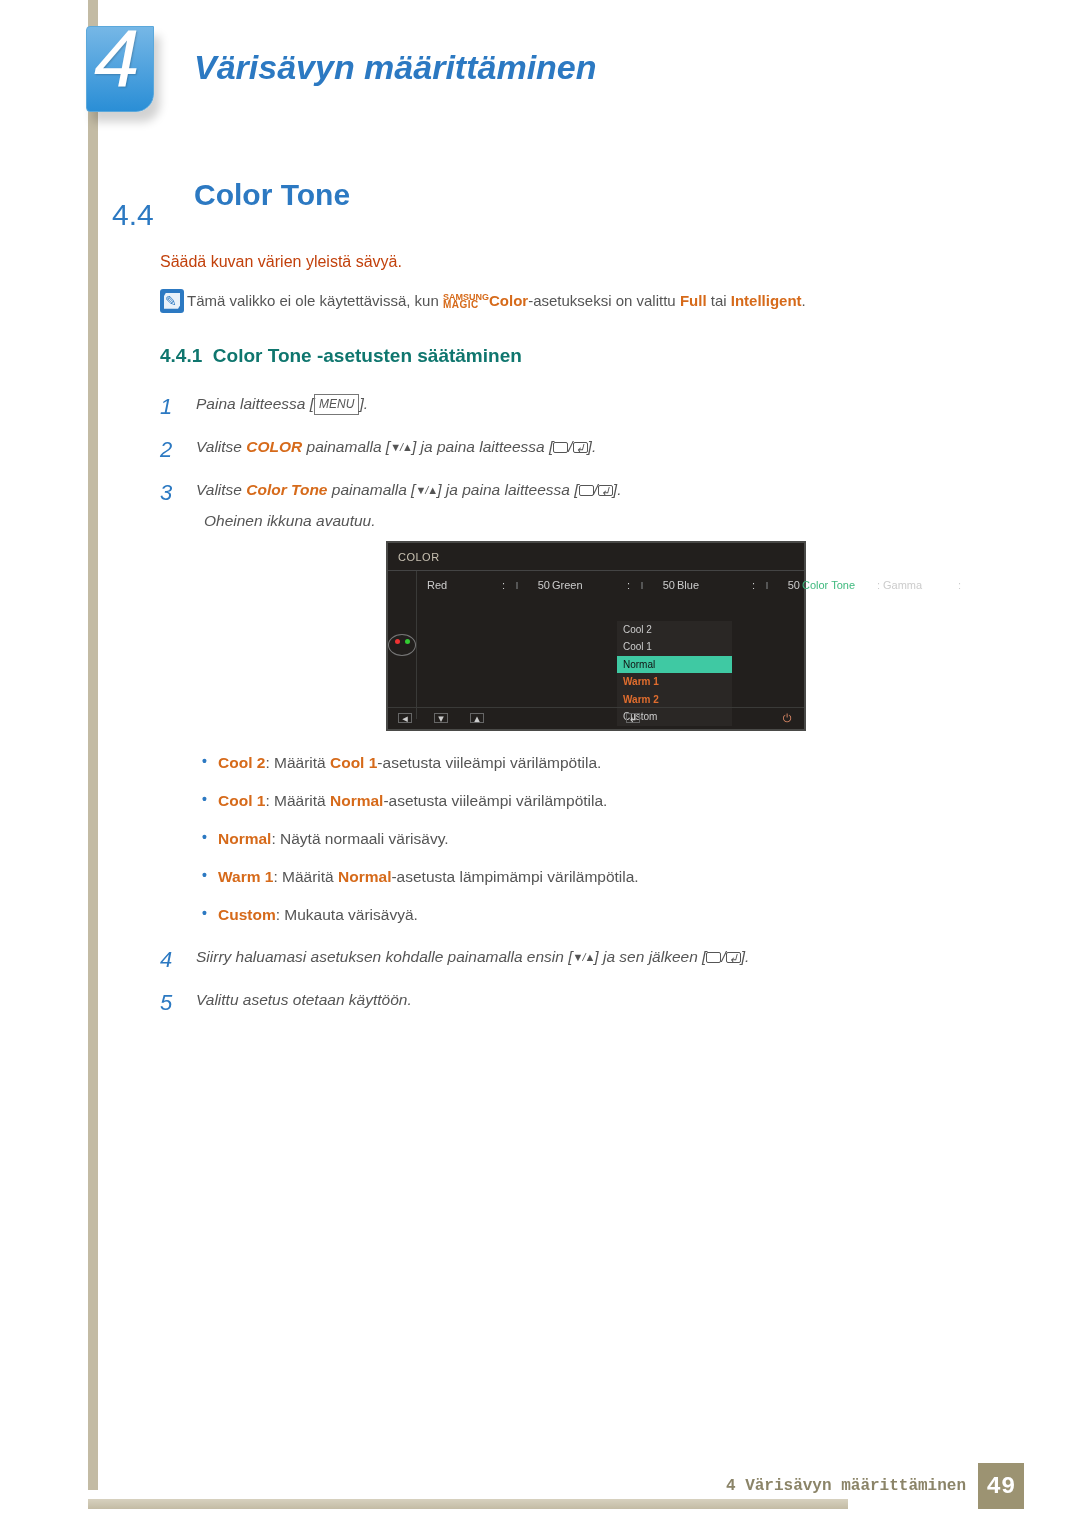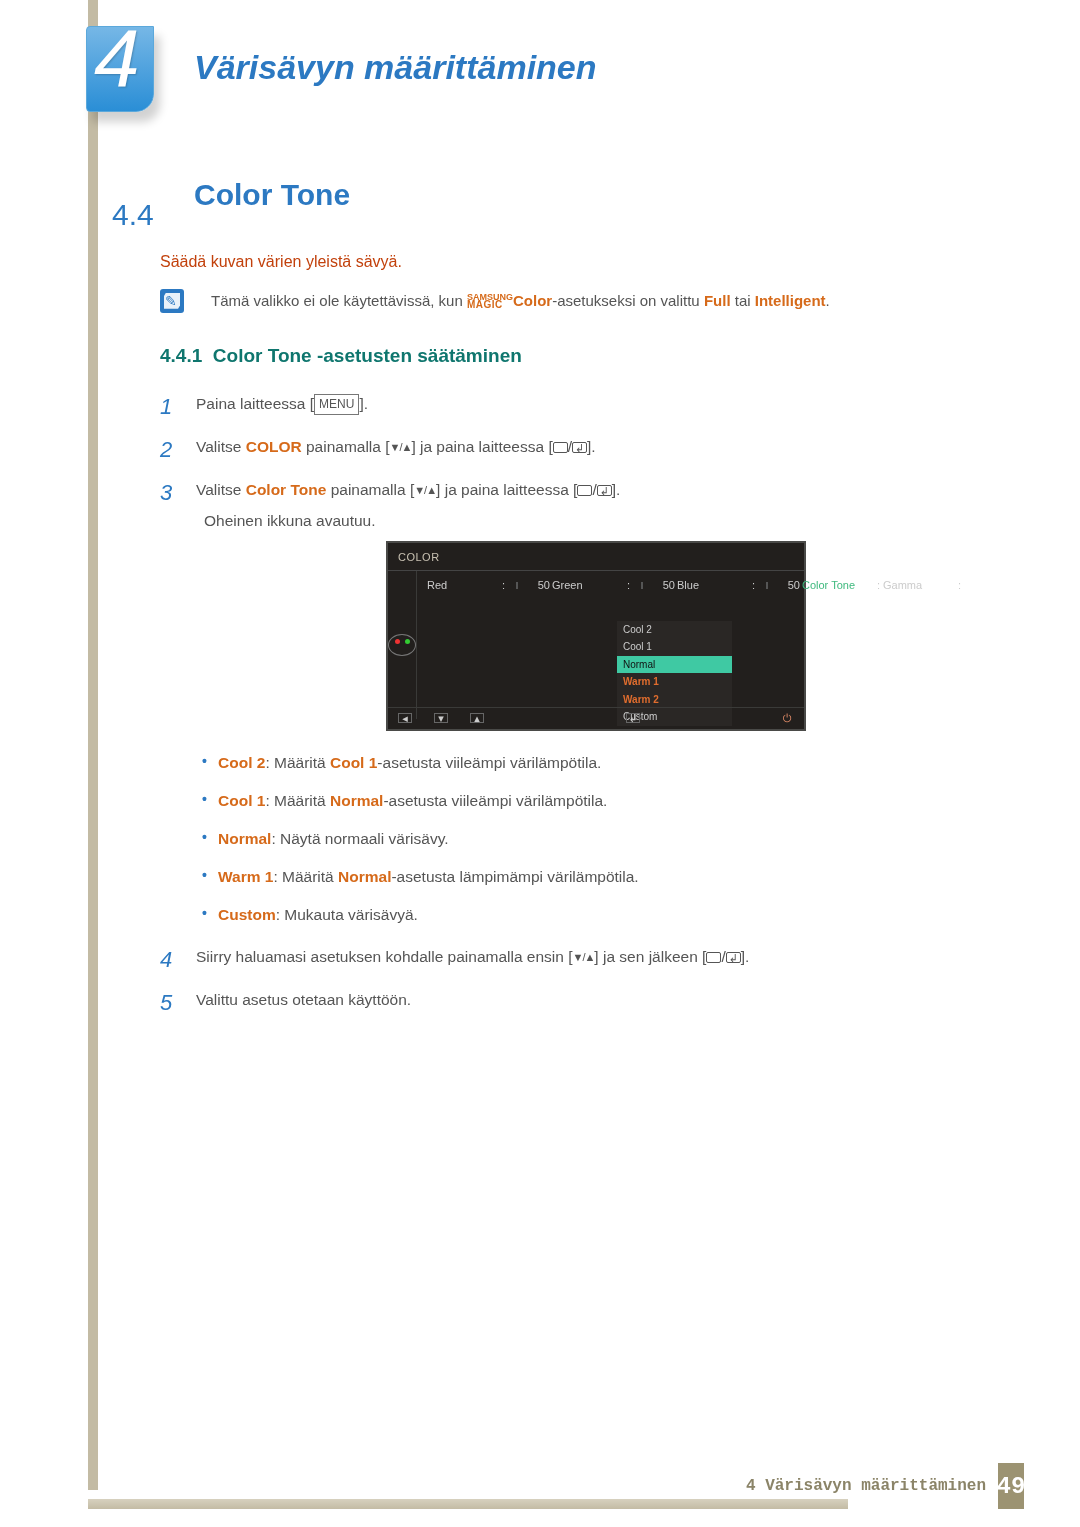--- a/index.html
+++ b/index.html
@@ -31,37 +31,37 @@
   }
 
   
   .sec-num { position: absolute; top: 178px; left: 112px; font-size: 30px; color: #2c79c2; font-weight: normal; margin-top: 20px; }
   .sec-title { position: absolute; top: 178px; left: 194px; font-size: 30px; color: #2c79c2; font-weight: bold; }
 
   .body { position: absolute; top: 250px; left: 160px; width: 820px; font-size: 16px; line-height: 1.55; }
   .body p { margin-bottom: 14px; color: #c2410c; }
 
   
-  .note-row { display: flex; align-items: flex-start; gap: 27px; margin-top: 10px; margin-bottom: 28px; }
+  .note-row { display: flex; align-items: flex-start; gap: 3px; margin-top: 10px; margin-bottom: 28px; }
   .note-icon { width: 24px; height: 24px; background: #2c79c2; border-radius: 3px; position: relative; flex-shrink: 0; }
   .note-icon::before { content: ""; position: absolute; inset: 4px; background: #fff; clip-path: polygon(12% 0,100% 0,100% 80%,88% 100%,0 100%,0 20%); opacity:.9;}
   .note-icon::after { content: "✎"; position:absolute; left:5px; top:2px; color:#2c79c2; font-size:14px; }
   .note-text { font-size: 15px; color: #555; }
   .magic { font-size: 10px; font-weight: bold; color: #d66a1a; letter-spacing: .5px; line-height: 1; display:inline-block; vertical-align: -2px; }
   .magic-top { display:block; font-size:9px; letter-spacing:0; margin-bottom:-2px;}
   .hot { color: #d66a1a; font-weight: 600; }
 
   
   .subsec { color: #0f766e; font-size: 19px; font-weight: bold; margin-top: 10px; margin-bottom: 22px; }
 
   
   .steps { list-style: none; padding-left: 0; }
   .steps > li { position: relative; padding-left: 36px; margin-bottom: 18px; color:#555; }
   .steps > li .num { position: absolute; left: 0; top: -2px; font-size: 22px; font-style: italic; color: #2c79c2; font-weight: 500; }
-  .steps .step-body { font-size: 15.5px; }
+  .steps .step-body { font-size: 15.5px; font-style: italic; }
   .step-body .sub { margin-top: 6px; margin-left: 8px; }
   .framed { border: 1px solid #777; padding: 0 4px; font-size: 12px; display:inline-block; vertical-align:1px; }
 
   
   .osd {
     width: 420px; height: 190px; background: #221f1d; border: 2px solid #4a4a48; margin: 8px 0 20px 190px;
     color: #ccc; font-size: 11px; position: relative;
   }
   .osd-header { padding: 6px 10px 4px; color:#c8c1b2; border-bottom:1px solid #444; font-size:11px; letter-spacing:.5px;}
   .osd-body { display:flex; height: 148px; }
@@ -99,21 +99,21 @@
 
   
   .g-updown { display:inline-block; font-size:11px; letter-spacing:-1px; vertical-align:1px;}
   .g-updown::before { content:"▼/▲"; }
   .g-rect { display:inline-block; width:15px; height:11px; border:1.5px solid #555; vertical-align:-1px; border-radius:2px;}
   .g-ret { display:inline-block; width:15px; height:11px; border:1.5px solid #555; vertical-align:-1px; border-radius:2px; position:relative;}
   .g-ret::after{content:"↲"; position:absolute; left:2px; top:-3px; font-size:11px;}
 
   
   .footer { position:absolute; bottom:18px; right:56px; display:flex; align-items:center; gap:12px;font-family:Liberation Mono, monospace; }
-  .footer-chip { width:26px; height:46px; background:#9c9372; color:#fff; display:flex; align-items:center; justify-content:center; font-size:24px; font-weight:bold;}
+  .footer-chip { width:46px; height:46px; background:#9c9372; color:#fff; display:flex; align-items:center; justify-content:center; font-size:24px; font-weight:bold;}
   .footer-text { color:#8b8468; font-size:16px; font-weight:bold; }
   .footer-bar { position:absolute; bottom:18px; left:88px; height:10px; width:760px; background: linear-gradient(#d7d1bf,#c3bba4);}
 </style>
 </head>
 <body>
 
 <div class="page">
   <div class="side-band"></div>
 
   <div class="chapter-tab"></div>

